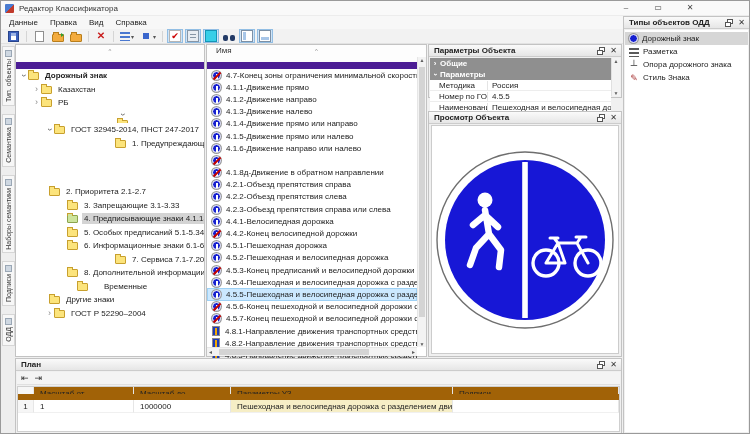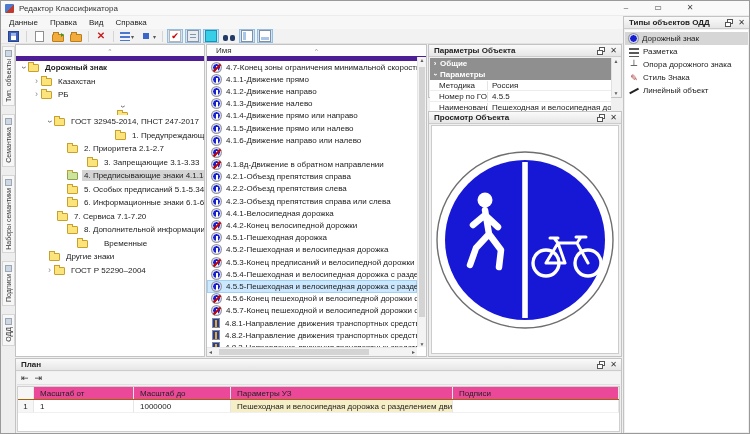--- a/index.html
+++ b/index.html
@@ -41,21 +41,21 @@
   .ic-left-panel-icon::before{content:"";position:absolute;left:1px;top:1px;bottom:1px;width:3px;background:#a8c6e8;}
   .ic-bottom-panel-icon{border:1px solid #7d90a5;background:#fff;}
   .ic-bottom-panel-icon::before{content:"";position:absolute;left:1px;right:1px;bottom:1px;height:3px;background:#a8c6e8;}
   
   .tabstrip{position:absolute;left:0;top:43px;width:14px;bottom:0;background:#eeeeee;display:flex;flex-direction:column;align-items:center;padding-top:2px;gap:8px;}
   .vtab{width:13px;background:#f7f7f7;border:1px solid #d6d6d6;display:flex;flex-direction:column;align-items:center;padding:3px 0;gap:2px;}
   .vtab-ic{width:7px;height:7px;background:#cfd8e2;border:1px solid #9aa7b5;}
   .vtab-label{writing-mode:vertical-rl;transform:rotate(180deg);font-size:7px;color:#333;white-space:nowrap;}
   
   .wbox{position:absolute;background:#fff;border:1px solid #c3c3c3;}
-  .colhead{height:16px;border-bottom:5px solid #4c1d95;position:relative;background:#fdfdfd;}
+  .colhead{height:24px;border-bottom:7px solid #4c1d95;position:relative;background:#fdfdfd;}
   .sortmark{position:absolute;top:0;left:50%;transform:translateX(-50%);font-size:6px;color:#8a8a8a;line-height:12px;}
   .colhead .htext{position:absolute;left:9px;top:0;line-height:12px;color:#333;}
   
   .trow{height:13.5px;display:flex;align-items:center;white-space:nowrap;overflow:hidden;}
   .twist{width:9px;font-size:9px;color:#8a8a8a;text-align:center;line-height:9px;flex:0 0 9px;}
   .twist.open{transform:rotate(90deg);color:#3c3c3c;}
   .fld{width:11px;height:8px;flex:0 0 11px;background:#fce47c;border:1px solid #c8a02e;border-radius:1px;position:relative;margin-top:1px;}
   .fld::before{content:"";position:absolute;top:-3px;left:-1px;width:4px;height:2px;background:inherit;border:1px solid #c8a02e;border-bottom:none;}
   .fld.sel{background:#cde49c;border-color:#8ca44e;}
   .tlabel{margin-left:4px;padding:1px 2px;}
@@ -98,21 +98,21 @@
   .road-sign-icon{border-radius:50%;background:#1620cf;border:1px solid #fff;box-shadow:0 0 0 1px #9a9a9a;width:9px;height:9px;flex-basis:9px;}
   .road-marking-icon{background:repeating-linear-gradient(#5a5a5a 0 2px,transparent 2px 4px);width:10px;height:9px;margin-top:1px;}
   .sign-style-icon{color:#a63030;}
   .linear-object-icon::after{content:"";position:absolute;left:0;top:4px;width:10px;height:1.6px;background:#222;transform:rotate(-28deg);}
   .point-object-icon::after{content:"";position:absolute;left:2px;top:2px;width:5px;height:5px;border-radius:50%;background:#2f9e2f;border:1px solid #b03030;}
   
   .plan-toolbar{position:absolute;left:1px;right:1px;top:13px;height:13px;background:#f4f4f4;border-bottom:1px solid #e0e0e0;display:flex;align-items:center;padding-left:4px;gap:6px;}
   .plan-tb-btn{font-size:9px;color:#333;line-height:12px;}
   .plan-table{position:absolute;left:1px;right:1px;top:27px;bottom:1px;background:#fff;border:1px solid #cfcfcf;overflow:hidden;}
   .phead,.prow{display:flex;height:13px;align-items:stretch;}
-  .phead{background:#ec4899;border-bottom:1px solid #a16207;}
+  .phead{background:#a16207;border-bottom:6px solid #a16207;}
   .pc{border-right:1px solid #e6e6e6;padding:0 0 0 6px;line-height:13px;white-space:nowrap;overflow:hidden;}
   .pc.g{width:16px;flex:0 0 16px;padding-left:0;text-align:center;background:#f6f6f6;}
   .pc.c0{width:100px;flex:0 0 100px;}
   .pc.c1{width:97px;flex:0 0 97px;}
   .pc.c2{width:222px;flex:0 0 222px;}
   .pc.c3{flex:1;}
   .prow .pc{border-bottom:1px solid #f0f0f0;}
   .pc.hl{background:#f6eec6;}
 </style>
 </head>
@@ -233,46 +233,46 @@
         <div class="trow" style="padding-left: 29px;">
           <span class="twist open">›</span>
           <span class="fld"></span>
           <span class="tlabel">ГОСТ 32945-2014, ПНСТ 247-2017</span>
         </div>
         <div class="trow" style="padding-left: 42px; margin-left: 48px;">
           <span class="twist"></span>
           <span class="fld"></span>
           <span class="tlabel">1. Предупреждающие 1.1-1.34.3</span>
         </div>
+        <div class="trow" style="padding-left: 24px; margin-top: 35px;">
+          <span class="twist"></span>
+          <span class="fld"></span>
+          <span class="tlabel">2. Приоритета 2.1-2.7</span>
+        </div>
         <div class="trow" style="padding-left: 42px;">
-          <span class="twist"></span>
-          <span class="fld"></span>
-          <span class="tlabel">2. Приоритета 2.1-2.7</span>
-        </div>
-        <div class="trow" style="padding-left: 62px;">
           <span class="twist"></span>
           <span class="fld"></span>
           <span class="tlabel">3. Запрещающие  3.1-3.33</span>
         </div>
         <div class="trow tsel" style="padding-left: 42px;">
           <span class="twist"></span>
           <span class="fld sel"></span>
           <span class="tlabel">4. Предписывающие знаки 4.1.1-4.8.3</span>
         </div>
         <div class="trow" style="padding-left: 42px;">
           <span class="twist"></span>
           <span class="fld"></span>
           <span class="tlabel">5. Особых предписаний 5.1-5.34</span>
         </div>
         <div class="trow" style="padding-left: 42px;">
           <span class="twist"></span>
           <span class="fld"></span>
           <span class="tlabel">6. Информационные знаки 6.1-6.21.2</span>
         </div>
-        <div class="trow" style="padding-left: 32px;">
+        <div class="trow" style="padding-left: 62px; margin-left: 28px;">
           <span class="twist"></span>
           <span class="fld"></span>
           <span class="tlabel">7. Сервиса 7.1-7.20</span>
         </div>
         <div class="trow" style="padding-left: 42px;">
           <span class="twist"></span>
           <span class="fld"></span>
           <span class="tlabel">8. Дополнительной информации 8.1.1-8.24</span>
         </div>
         <div class="trow" style="padding-left: 42px; gap: 10px;">
@@ -484,24 +484,20 @@
           <span class="oi road-marking-icon"></span>
           <span>Разметка</span>
         </div>
         <div class="orow">
           <span class="oi sign-support-icon">┴</span>
           <span>Опора дорожного знака</span>
         </div>
         <div class="orow">
           <span class="oi sign-style-icon">✎</span>
           <span>Стиль Знака</span>
-        </div>
-        <div class="orow">
-          <span class="oi linear-object-icon"></span>
-          <span>Линейный объект</span>
         </div>
       </div>
   </div>
 
   <div class="dock" style="left:14px;top:357px;width:607px;height:76px;">
     <div class="dock-h">
       <span class="dock-title">План</span>
       <span class="float-icon"></span>
       <span class="close-icon">✕</span>
     </div>

